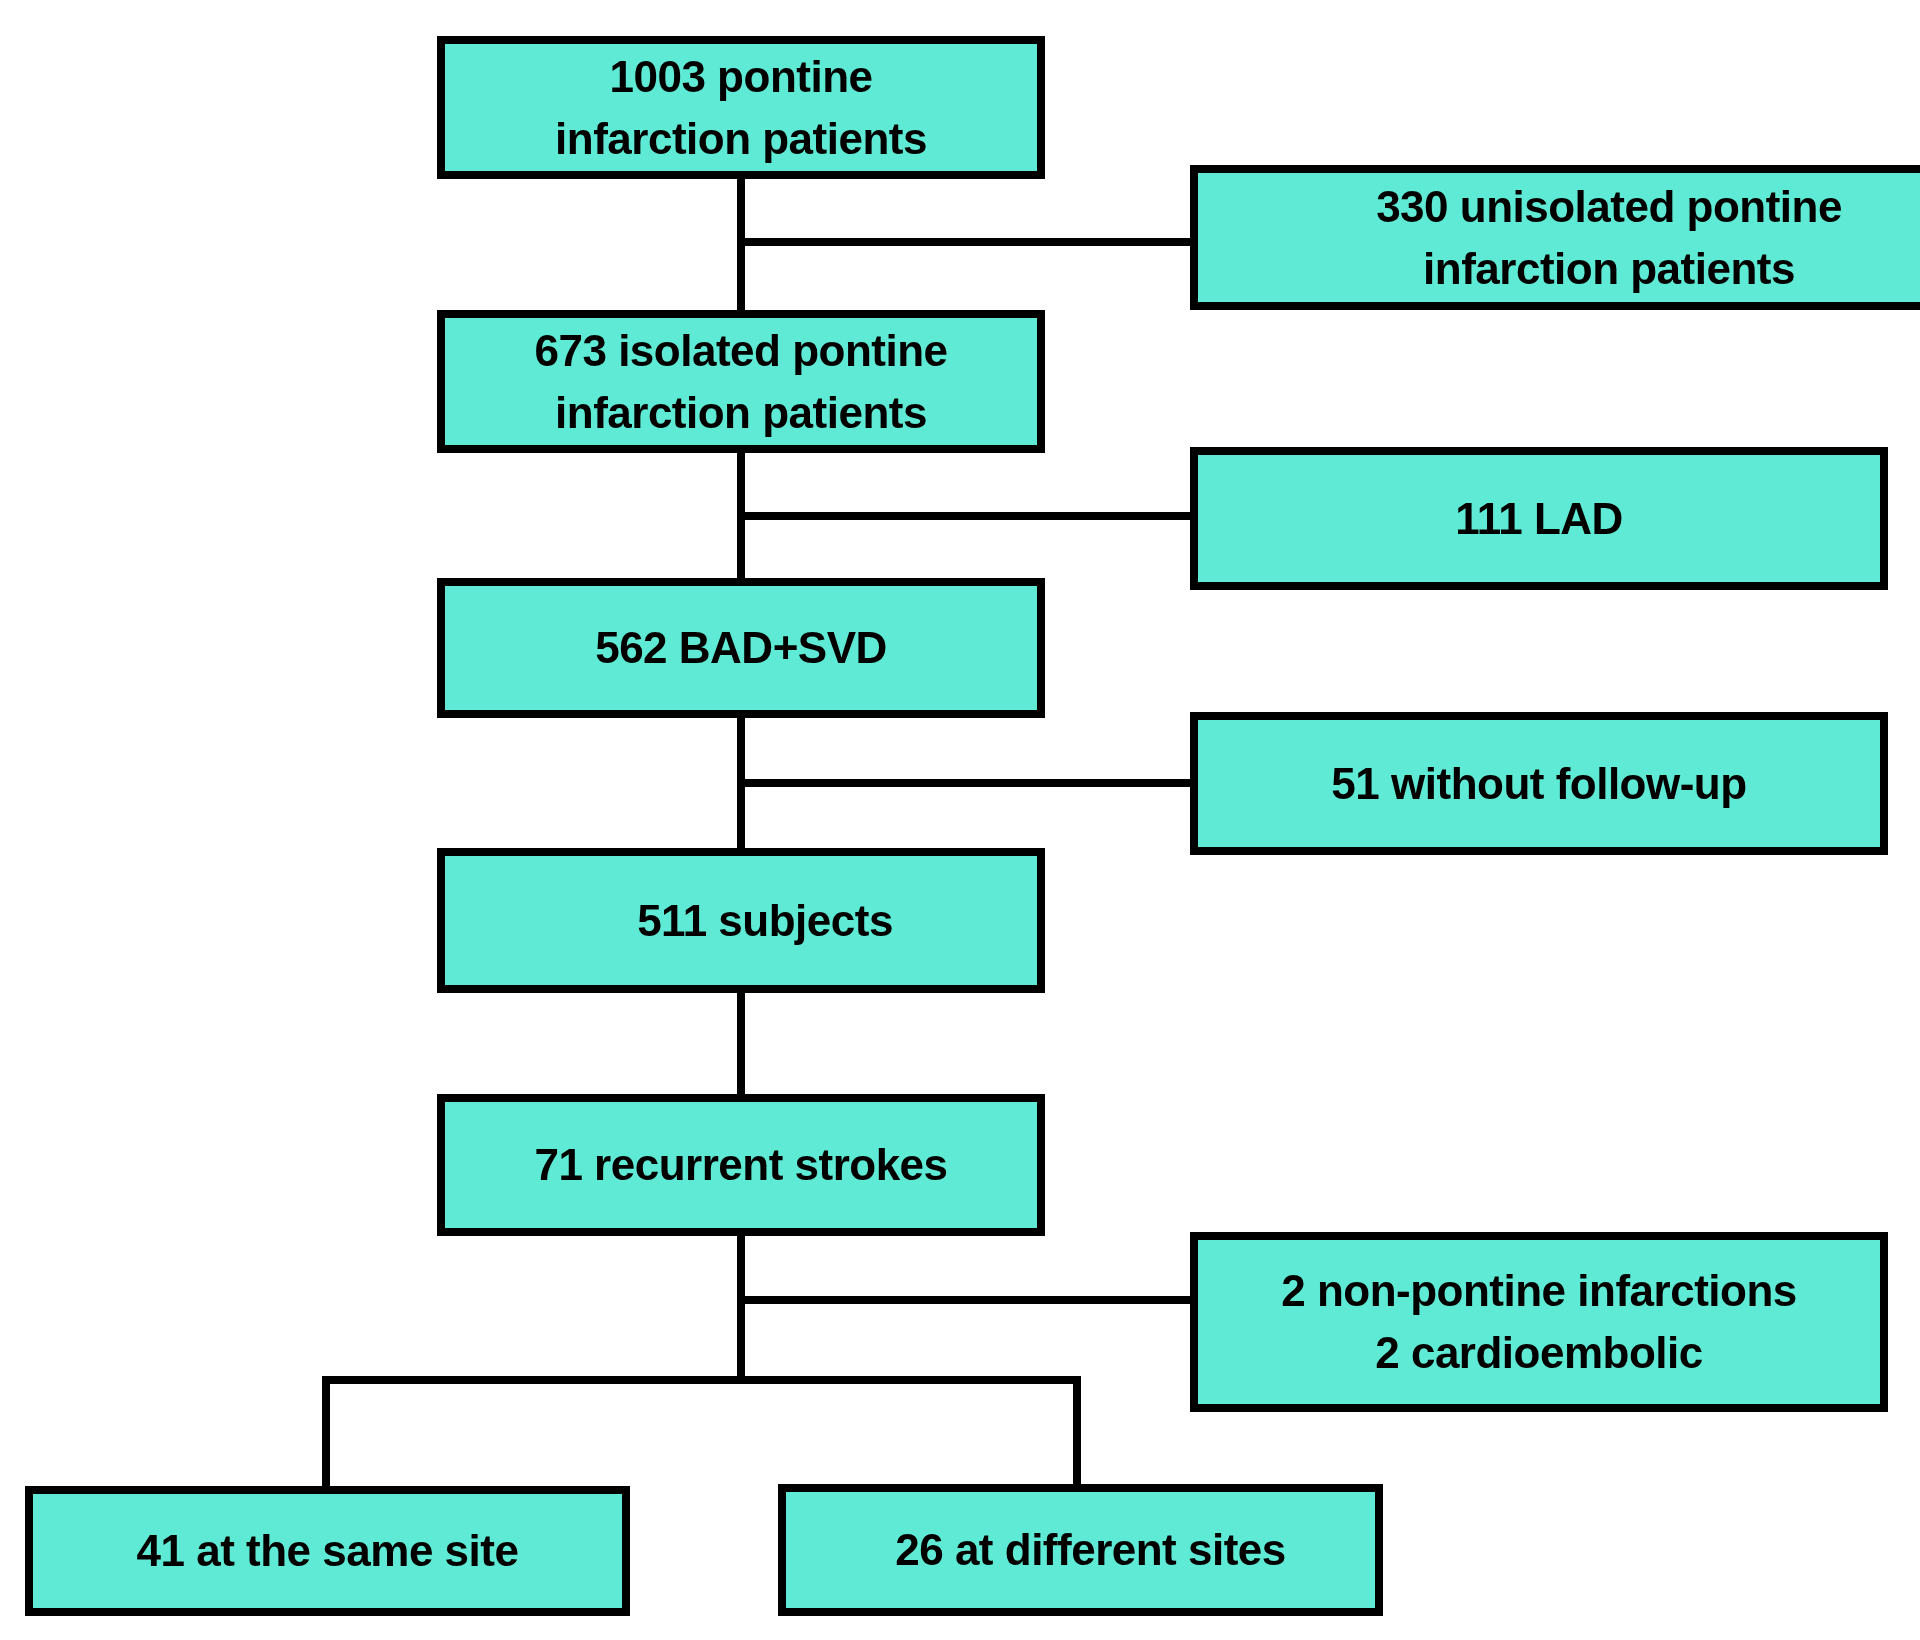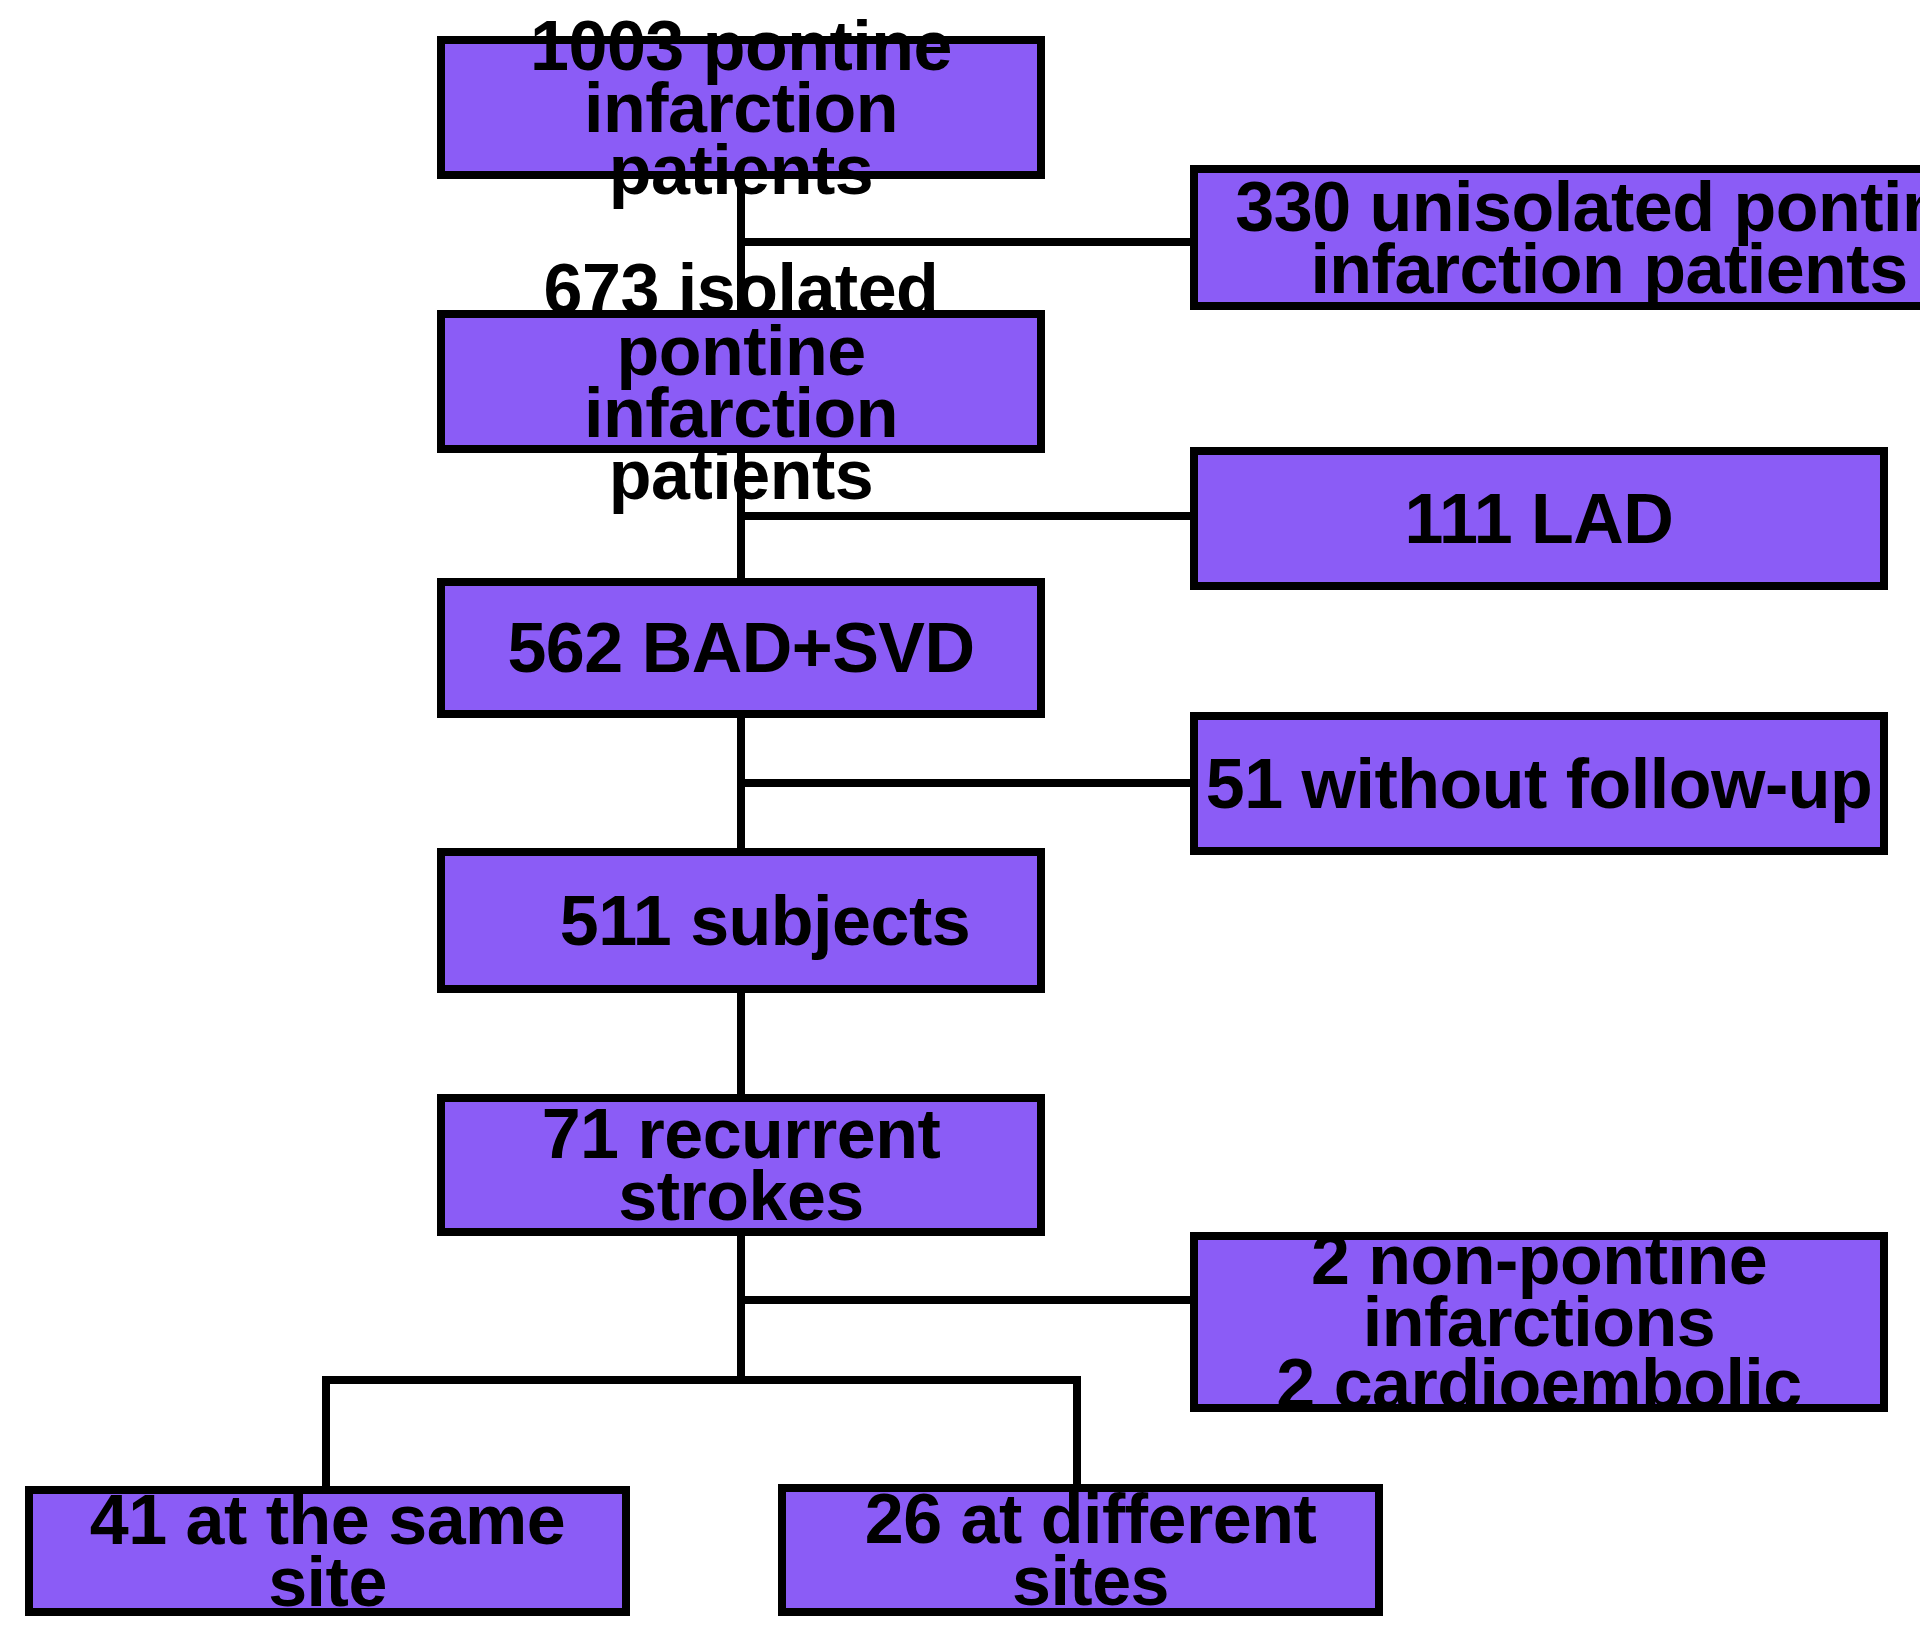--- a/index.html
+++ b/index.html
@@ -11,25 +11,25 @@
     position: relative;
     width: 1920px;
     height: 1640px;
     background: #ffffff;
     font-family: "Liberation Sans", sans-serif;
     overflow: hidden;
   }
   .fbox {
     position: absolute;
     box-sizing: border-box;
-    background: #8b5cf6;
+    background: #5eead4;
     border: 8px solid #000000;
     color: #000000;
     font-weight: bold;
-    font-size: 70px;
+    font-size: 44px;
     line-height: 62px;
     letter-spacing: -0.5px;
     display: flex;
     align-items: center;
     justify-content: center;
     text-align: center;
     white-space: pre-line;
     z-index: 2;
   }
   .line {

